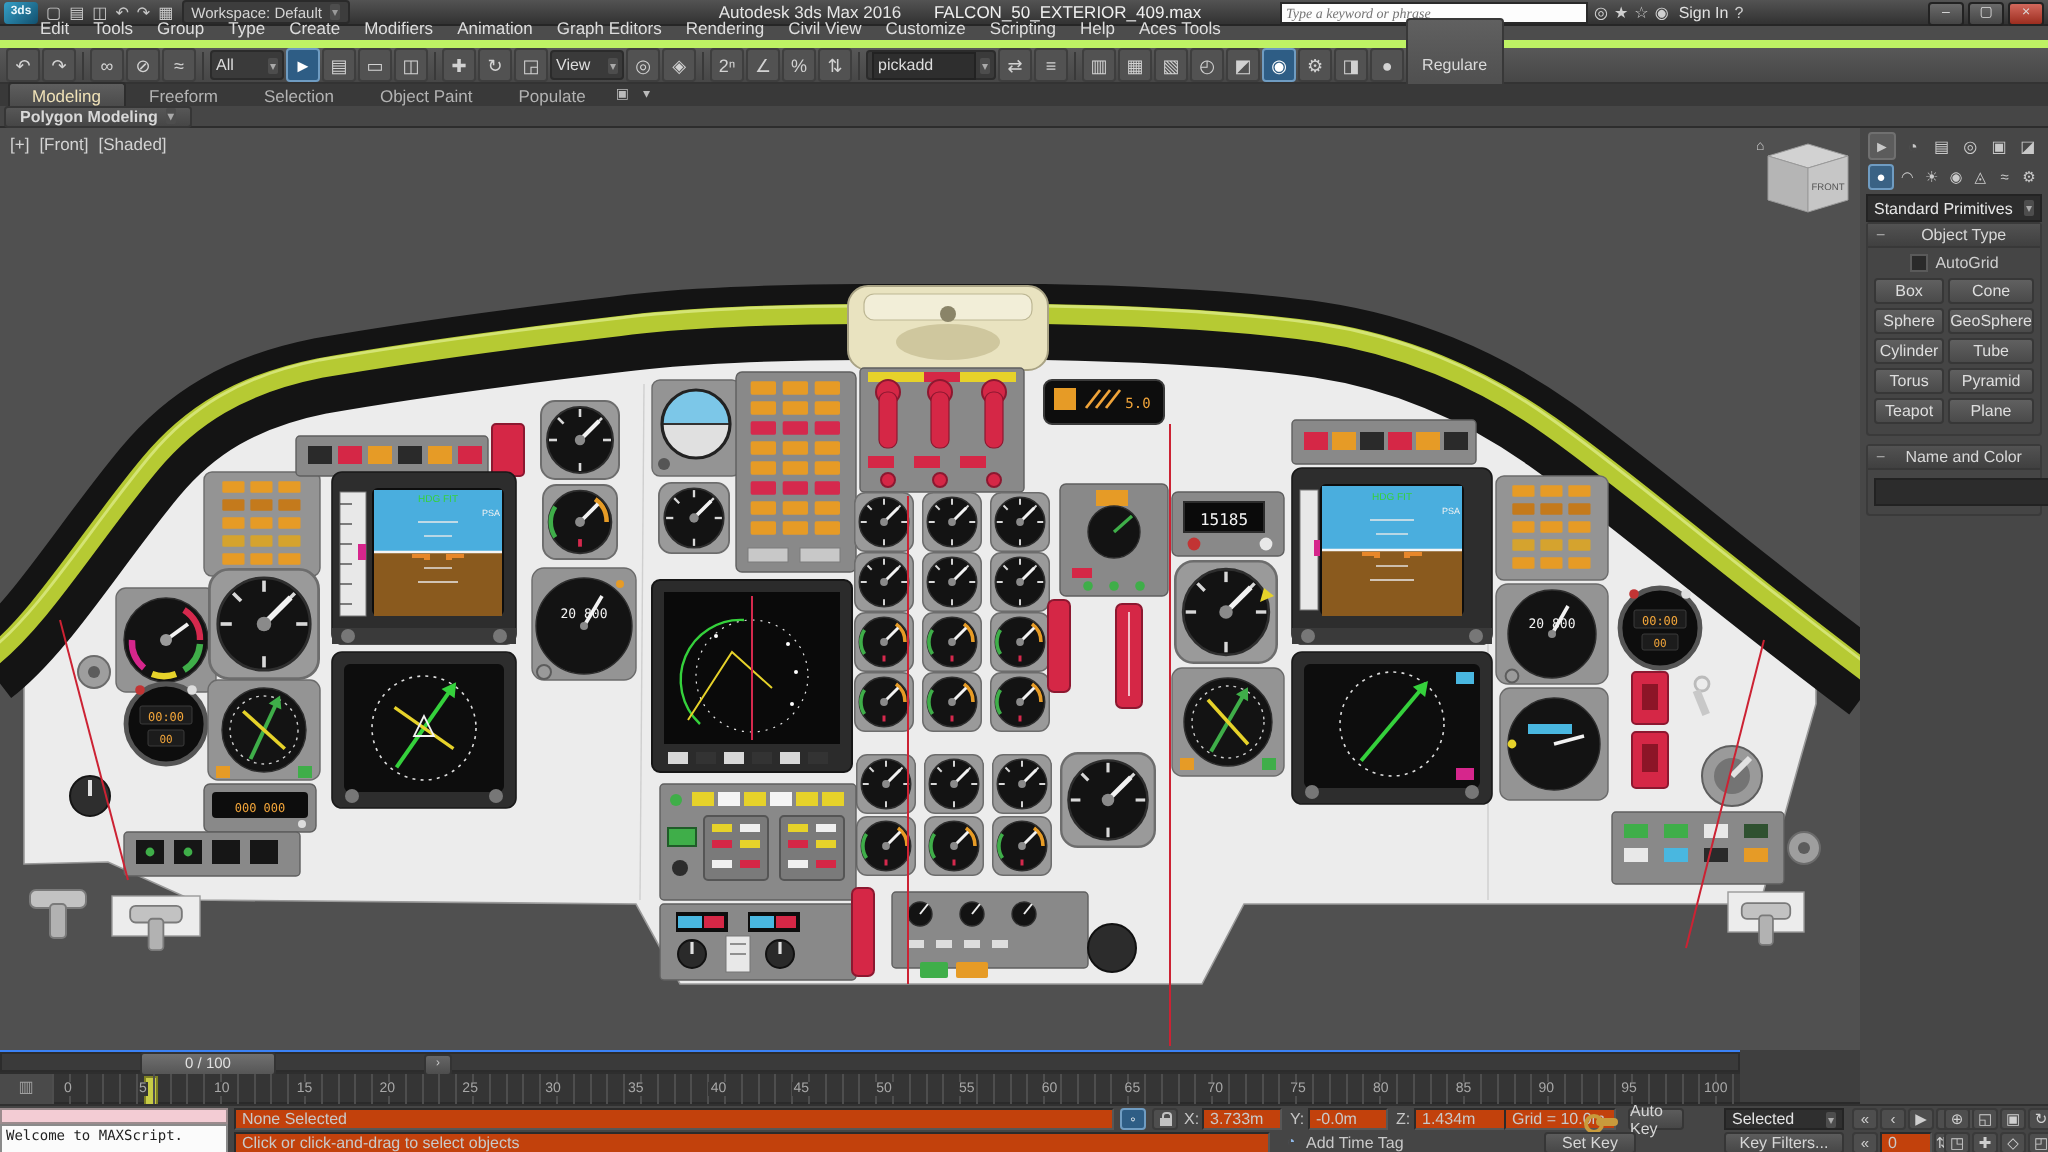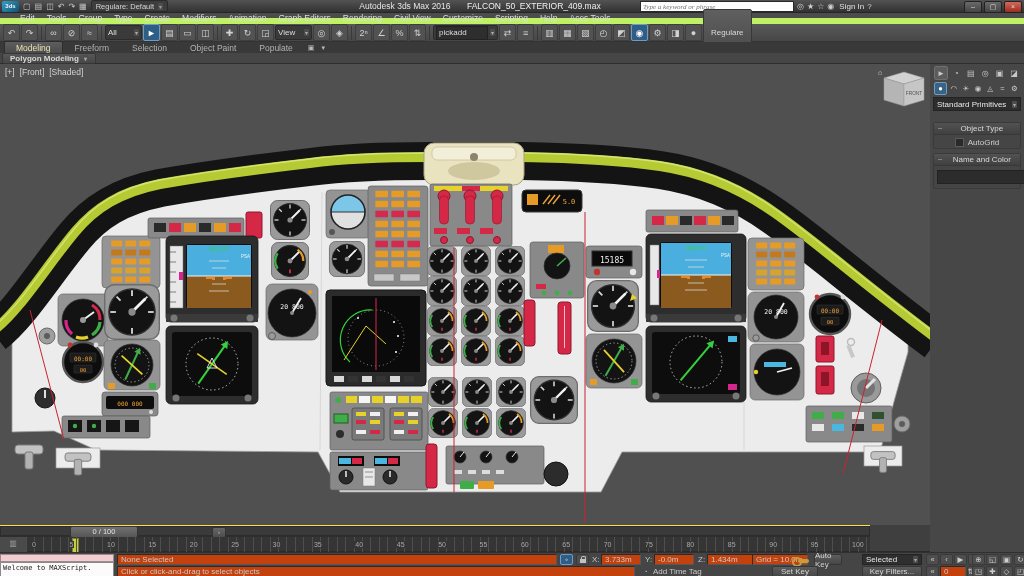--- a/index.html
+++ b/index.html
@@ -23,22 +23,22 @@
   #search-input{width:148px;height:9px;font-size:7px;font-style:italic;color:#777;background:#fdfdfd;
                 border:1px solid #2a2a2a;font-family:Liberation Serif, serif;padding:0 2px}
   .srch-ic{font-size:8px;color:#cfcfcf}
   #signin{font-size:8px;color:#e0e0e0;margin-left:2px}
   #winbtns{position:absolute;right:2px;top:1px;display:flex;gap:2px}
   .win-btn{width:16px;height:10px;border:1px solid #222;border-radius:2px;background:linear-gradient(#6a6a6a,#454545);
            font-size:7px;line-height:9px;text-align:center;color:#ddd}
   .win-close{background:linear-gradient(#d2685c,#9c2d1f)}
 
   
-  #menubar{left:0;top:13px;width:1024px;height:11px;display:flex;align-items:flex-start;background:#4c4c4c;
-           border-bottom:6px solid #bef264;padding-left:14px;box-sizing:border-box}
+  #menubar{left:0;top:13px;width:1024px;height:11px;display:flex;align-items:flex-end;background:#4c4c4c;
+           border-bottom:4px solid #bef264;padding-left:14px;box-sizing:border-box}
   .menu-item{padding:0 6px;font-size:8.5px;color:#dedede;line-height:11px}
 
   
   #toolbar{left:0;top:24px;width:1024px;height:18px;display:flex;align-items:center;gap:1px;
            background:linear-gradient(#585858,#474747);border-bottom:1px solid #333;padding:0 3px;box-sizing:border-box}
   .tb-ic{width:15px;height:15px;flex:none;background:#525252;border:1px solid #3e3e3e;border-radius:2px;
          display:flex;align-items:center;justify-content:center;font-size:9px;color:#d2d2d2}
   .tb-ic.active{background:#2e5d85;border-color:#6f9cc2;color:#fff}
   .tb-sep{width:1px;height:14px;background:#393939;margin:0 2px;flex:none}
   .tb-dd{display:flex;align-items:center;gap:2px;background:#3a3a3a;border:1px solid #2b2b2b;border-radius:2px;
@@ -68,36 +68,36 @@
   #vp-label span{cursor:default}
 
   
   #cmdpanel{left:930px;top:64px;width:94px;height:488px;background:#474747;box-sizing:border-box;padding:2px 2px}
   .cp-row{display:flex;justify-content:space-between;align-items:center;padding:0 2px;margin-bottom:2px}
   .cp-tab{width:12px;height:12px;display:flex;align-items:center;justify-content:center;font-size:8px;color:#c9c9c9;border-radius:2px}
   .cp-tab.active{background:#5c5c5c;border:1px solid #707070}
   .cp-cat{width:11px;height:11px;display:flex;align-items:center;justify-content:center;font-size:7.5px;color:#c9c9c9;border-radius:2px}
   .cp-cat.active{background:#3a6284;border:1px solid #6f9cc2;color:#fff}
   .cp-dd{display:flex;justify-content:space-between;align-items:center;background:#2d2d2d;border:1px solid #232323;
-         height:12px;padding:0 3px;font-size:8px;color:#e8e8e8;margin:2px 1px 11px}
+         height:12px;padding:0 3px;font-size:8px;color:#e8e8e8;margin:2px 1px 0}
   .rollout{border:1px solid #3a3a3a;border-radius:2px;margin:0 1px 4px;background:#454545}
   .ro-head{display:flex;align-items:center;gap:5px;background:linear-gradient(#525252,#404040);font-size:8px;
            color:#d8d8d8;padding:1px 4px;border-bottom:1px solid #383838}
   .ro-head .minus{color:#aaa;font-size:8px}
   .ro-title{flex:1;text-align:center}
   .autogrid{display:flex;align-items:center;justify-content:center;gap:4px;font-size:8px;color:#cfcfcf;padding:3px 0 1px}
   .checkbox{width:7px;height:7px;background:#2a2a2a;border:1px solid #5a5a5a}
   .obj-grid{display:grid;grid-template-columns:1fr 1fr;gap:2px;padding:2px 3px 5px}
   .obj-btn{background:linear-gradient(#606060,#4a4a4a);border:1px solid #373737;border-radius:2px;font-size:8px;
            color:#dedede;text-align:center;padding:1px 0}
   .nc-row{display:flex;gap:3px;align-items:center;padding:4px 3px}
   .nc-input{flex:1;height:10px;background:#2c2c2c;border:1px solid #222}
 
   
-  #timeslider{left:0;top:525px;width:870px;height:12px;background:#fde047;border-bottom:1px solid #2e2e2e;box-sizing:border-box}
+  #timeslider{left:0;top:525px;width:870px;height:12px;background:#3b82f6;border-bottom:1px solid #2e2e2e;box-sizing:border-box}
   #ts-track{position:absolute;left:0;top:1px;width:100%;height:10px;background:#3a3a3a;border:1px solid #2c2c2c;box-sizing:border-box}
   #ts-handle{position:absolute;left:70px;top:1px;width:66px;height:10px;background:linear-gradient(#707070,#565656);
              border:1px solid #333;border-radius:2px;font-size:7.5px;color:#e2e2e2;text-align:center;line-height:9px}
   #ts-next{position:absolute;left:212px;top:2px;width:12px;height:9px;background:linear-gradient(#666,#4d4d4d);
            border:1px solid #333;border-radius:2px;font-size:6px;color:#ccc;text-align:center;line-height:8px}
   #trackbar{left:0;top:537px;width:870px;height:15px;background:#353535;border-bottom:1px solid #2a2a2a;box-sizing:border-box}
   #tb-box{position:absolute;left:0;top:0;width:26px;height:15px;background:#4a4a4a;border-right:1px solid #2a2a2a;
           font-size:8px;color:#9f9f9f;text-align:center;line-height:14px}
   #tb-marker{position:absolute;left:72px;top:1px;width:5px;height:13px;background:#c8cc46;border:1px solid #7e8024}
   #ticks{position:absolute;left:26px;top:0;width:844px;height:15px;display:flex;justify-content:space-between;
@@ -154,21 +154,21 @@
     <span class="logo">3ds</span>
     <span id="qat" style="display:flex;gap:2px">
         <span class="qat-ic">▢</span>
         <span class="qat-ic">▤</span>
         <span class="qat-ic">◫</span>
         <span class="qat-ic">↶</span>
         <span class="qat-ic">↷</span>
         <span class="qat-ic">▦</span>
       </span>
     <span class="ws">
-      <span>Regulare: Default</span>
+      <span>Workspace: Default</span>
       <span class="dd-arr">▾</span>
     </span>
     <span id="title-center">
       <span>Autodesk 3ds Max 2016</span>
       <span class="fn">FALCON_50_EXTERIOR_409.max</span>
     </span>
     <span id="search-wrap">
       <input id="search-input" placeholder="Type a keyword or phrase" style="">
       <span id="search-icons" style="display:flex;gap:3px">
           <span class="srch-ic">◎</span>
@@ -871,20 +871,32 @@
     </div>
     <div class="rollout">
       <div class="ro-head">
         <span class="minus">−</span>
         <span class="ro-title">Object Type</span>
       </div>
       <div class="autogrid">
         <span class="checkbox"></span>
         <span>AutoGrid</span>
       </div>
+      <div id="obj-grid" class="obj-grid">
+          <div class="obj-btn">Box</div>
+          <div class="obj-btn">Cone</div>
+          <div class="obj-btn">Sphere</div>
+          <div class="obj-btn">GeoSphere</div>
+          <div class="obj-btn">Cylinder</div>
+          <div class="obj-btn">Tube</div>
+          <div class="obj-btn">Torus</div>
+          <div class="obj-btn">Pyramid</div>
+          <div class="obj-btn">Teapot</div>
+          <div class="obj-btn">Plane</div>
+        </div>
     </div>
     <div class="rollout">
       <div class="ro-head">
         <span class="minus">−</span>
         <span class="ro-title">Name and Color</span>
       </div>
       <div class="nc-row">
         <input class="nc-input" style="">
 
       </div>

